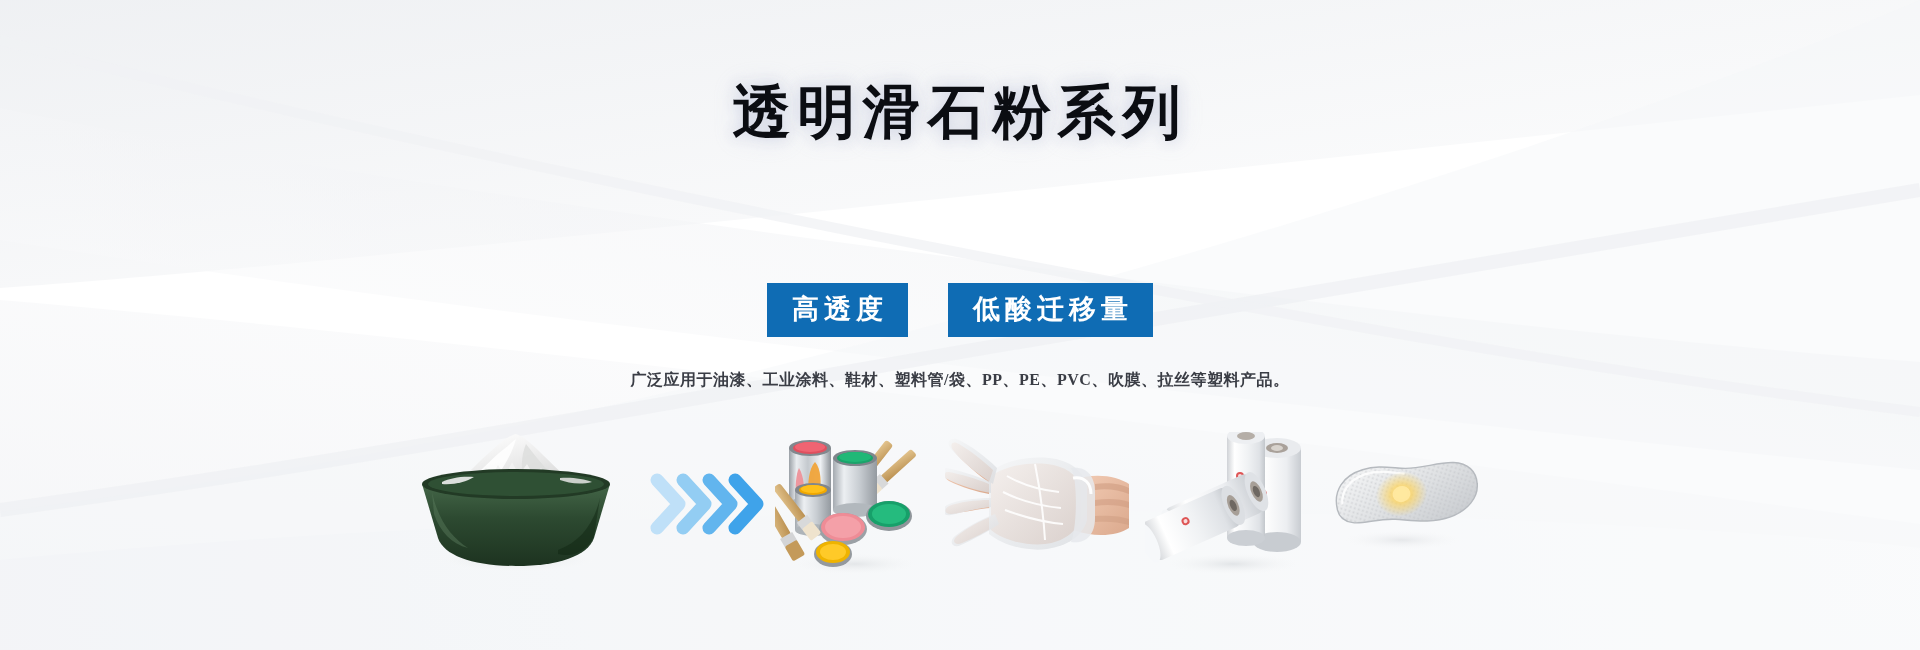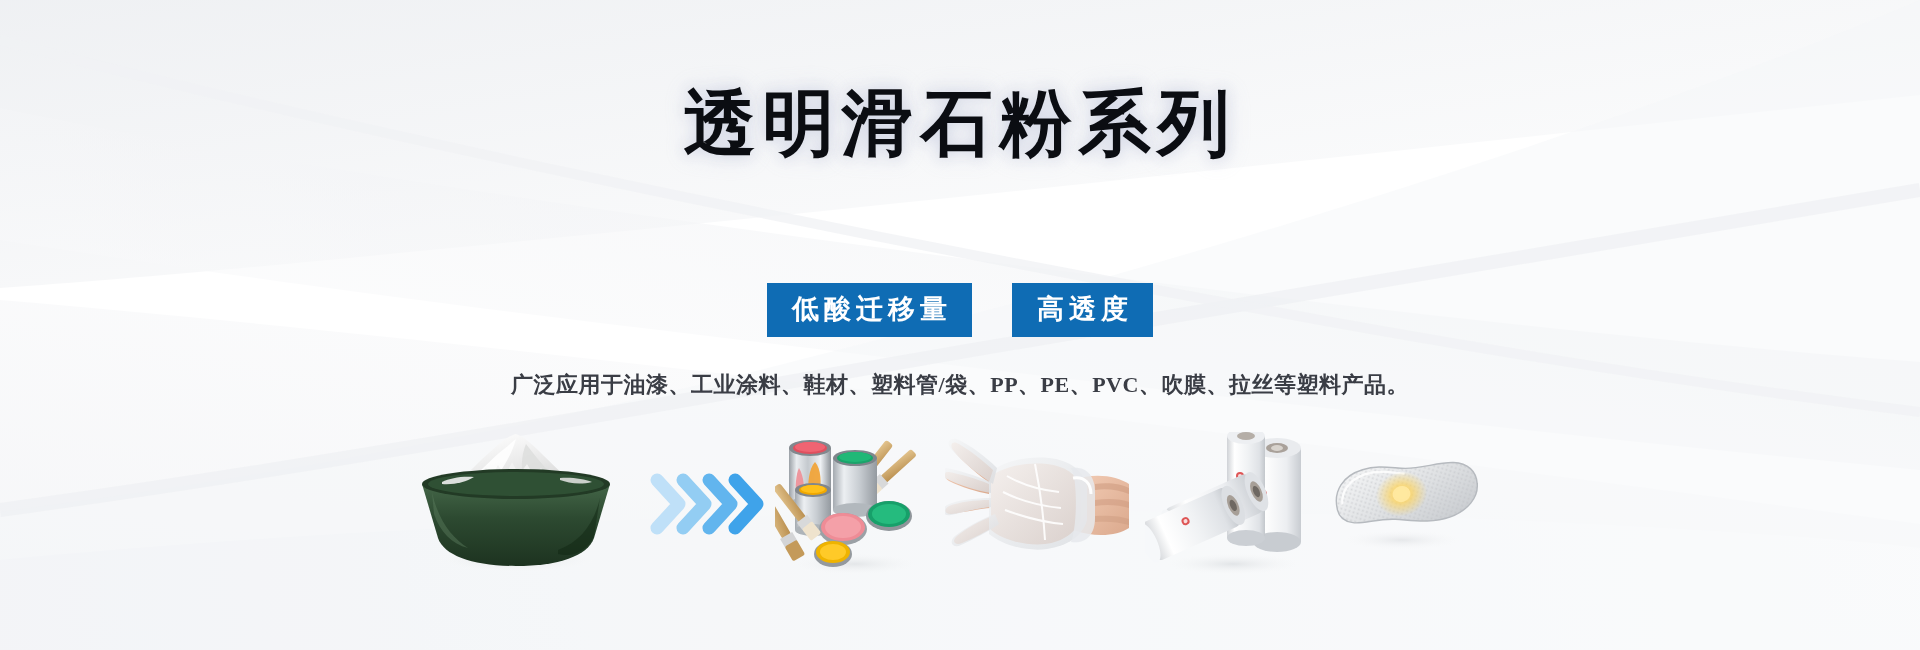--- a/index.html
+++ b/index.html
@@ -28,23 +28,23 @@
   
   .title-wrap {
     position: absolute;
     top: 86px;
     left: 0;
     width: 1920px;
     text-align: center;
   }
   .title {
     display: inline-block;
-    font-family: Liberation Serif, serif;
+    font-family: Liberation Mono, monospace;
     font-weight: 700;
-    font-size: 72px;
+    font-size: 58px;
     line-height: 1.08;
     letter-spacing: 7px;
     color: #0b0d12;
     text-shadow: 0 0 14px rgba(205,210,225,0.95),
                  0 0 26px rgba(215,220,235,0.65);
     white-space: nowrap;
   }
   
   .badges {
     position: absolute;
@@ -70,21 +70,21 @@
   }
   
   .desc {
     position: absolute;
     top: 370px;
     left: 0;
     width: 1920px;
     text-align: center;
     font-family: "Liberation Serif", "DejaVu Serif", serif;
     font-weight: 700;
-    font-size: 22px;
+    font-size: 16px;
     letter-spacing: 0.5px;
     color: #3a3d45;
     white-space: nowrap;
   }
   
   .strip {
     position: absolute;
     top: 432px;
     left: 0;
     width: 1920px;
@@ -134,22 +134,22 @@
     <path d="M1920,0 C1640,120 1200,260 760,370 C520,430 250,480 0,512 L0,650 L1920,650 Z" fill="#f5f6f8" opacity="0.45"></path>
     <path d="M1920,190 C1560,250 1080,330 640,408 C400,450 170,487 0,510" stroke="#eceef1" stroke-width="14" fill="none" opacity="0.6"></path>
     <path d="M0,40 C300,120 820,230 1320,320 C1570,365 1790,396 1920,412" stroke="#f0f1f4" stroke-width="10" fill="none" opacity="0.75"></path>
   </svg>
 
   <div class="title-wrap">
     <h1 class="title">透明滑石粉系列</h1>
   </div>
 
   <div class="badges">
+    <span class="badge">高透度</span>
     <span class="badge">低酸迁移量</span>
-    <span class="badge">高透度</span>
   </div>
 
   <p class="desc">广泛应用于油漆、工业涂料、鞋材、塑料管/袋、PP、PE、PVC、吹膜、拉丝等塑料产品。</p>
 
   <div class="strip">
 
     <svg class="strip-item it-powder" viewBox="0 0 215 145">
       <defs>
         <linearGradient id="bowlG" x1="0" y1="0" x2="0" y2="1">
           <stop offset="0%" stop-color="#486b4c"></stop>

